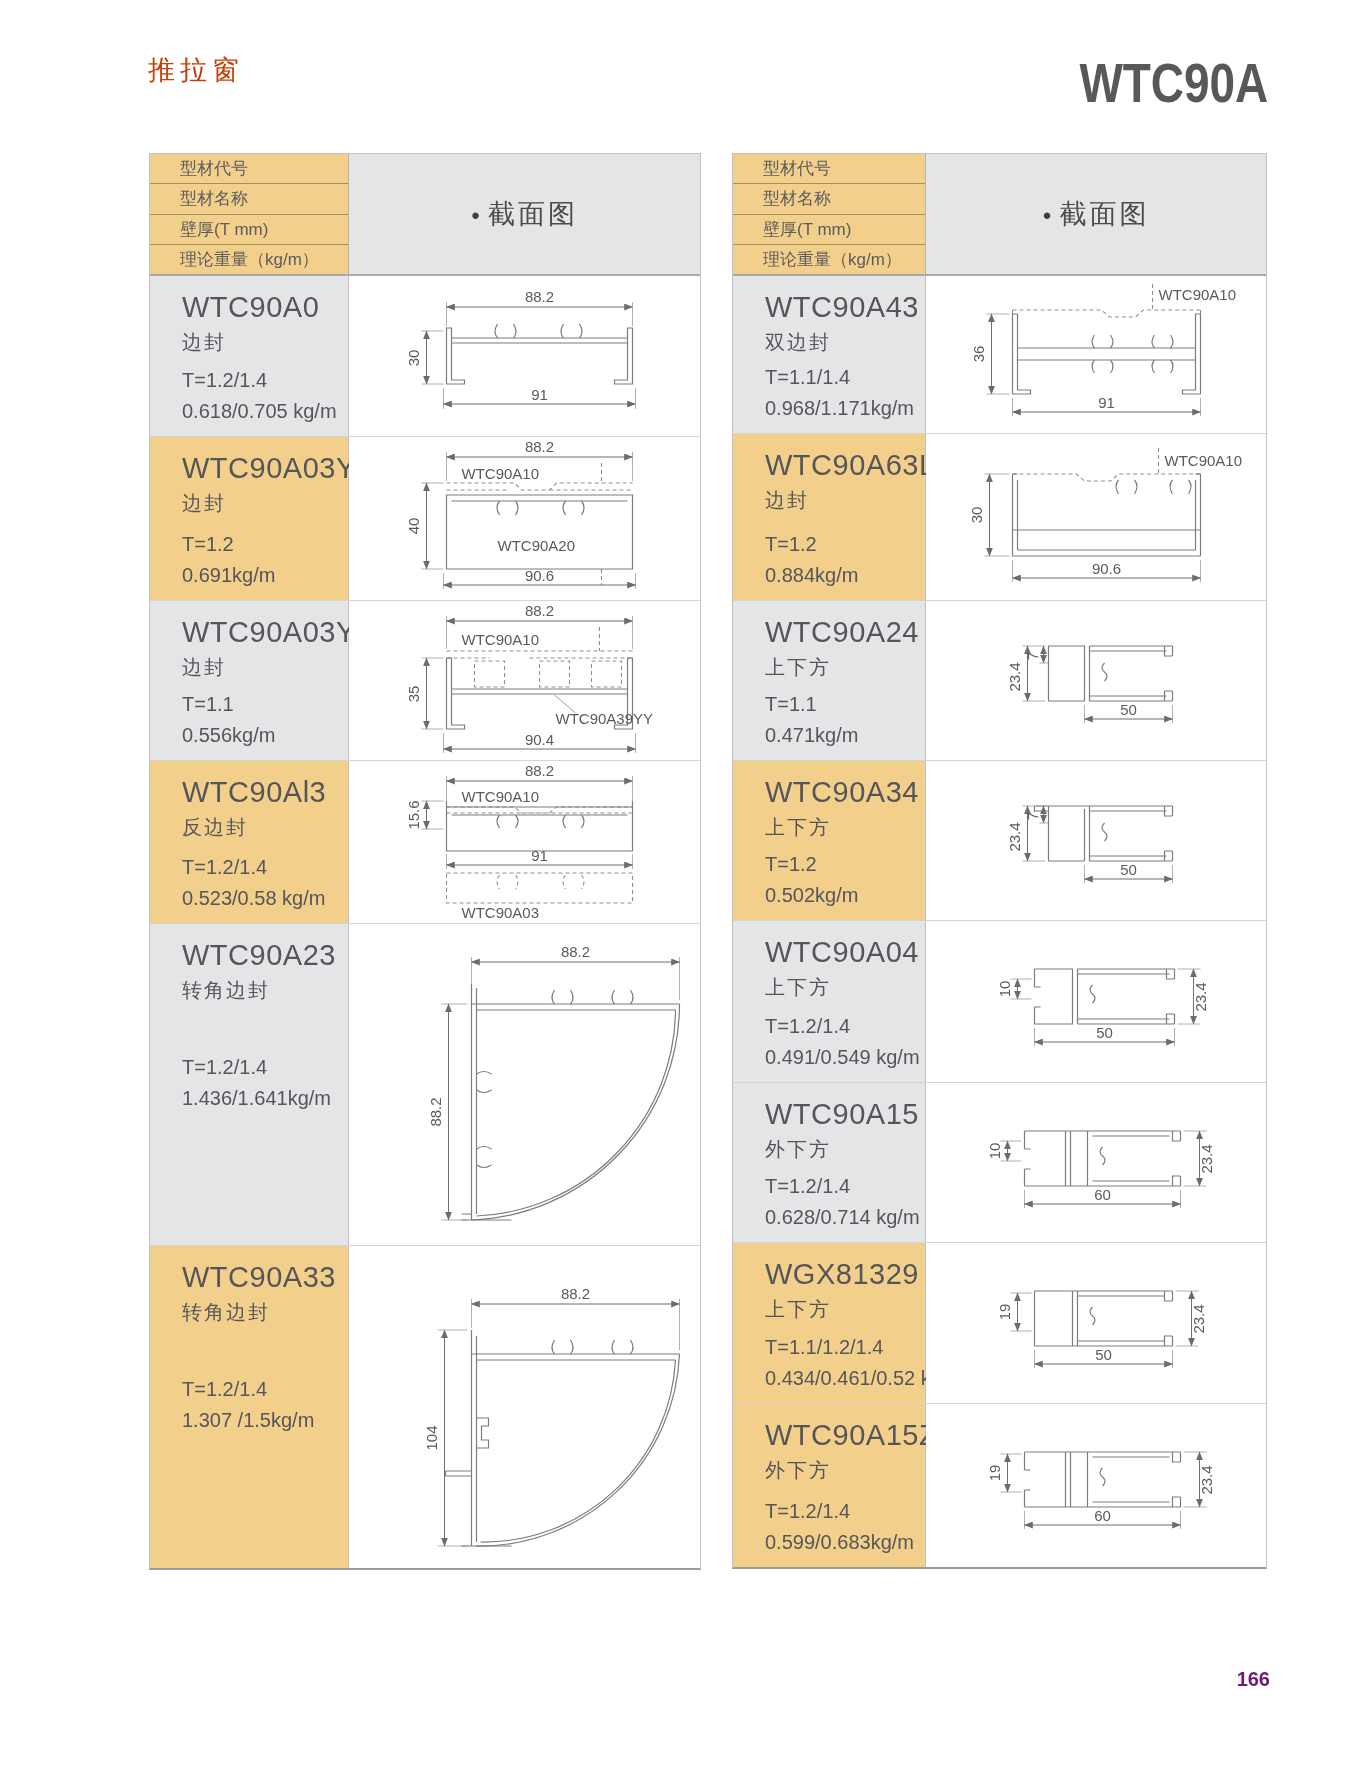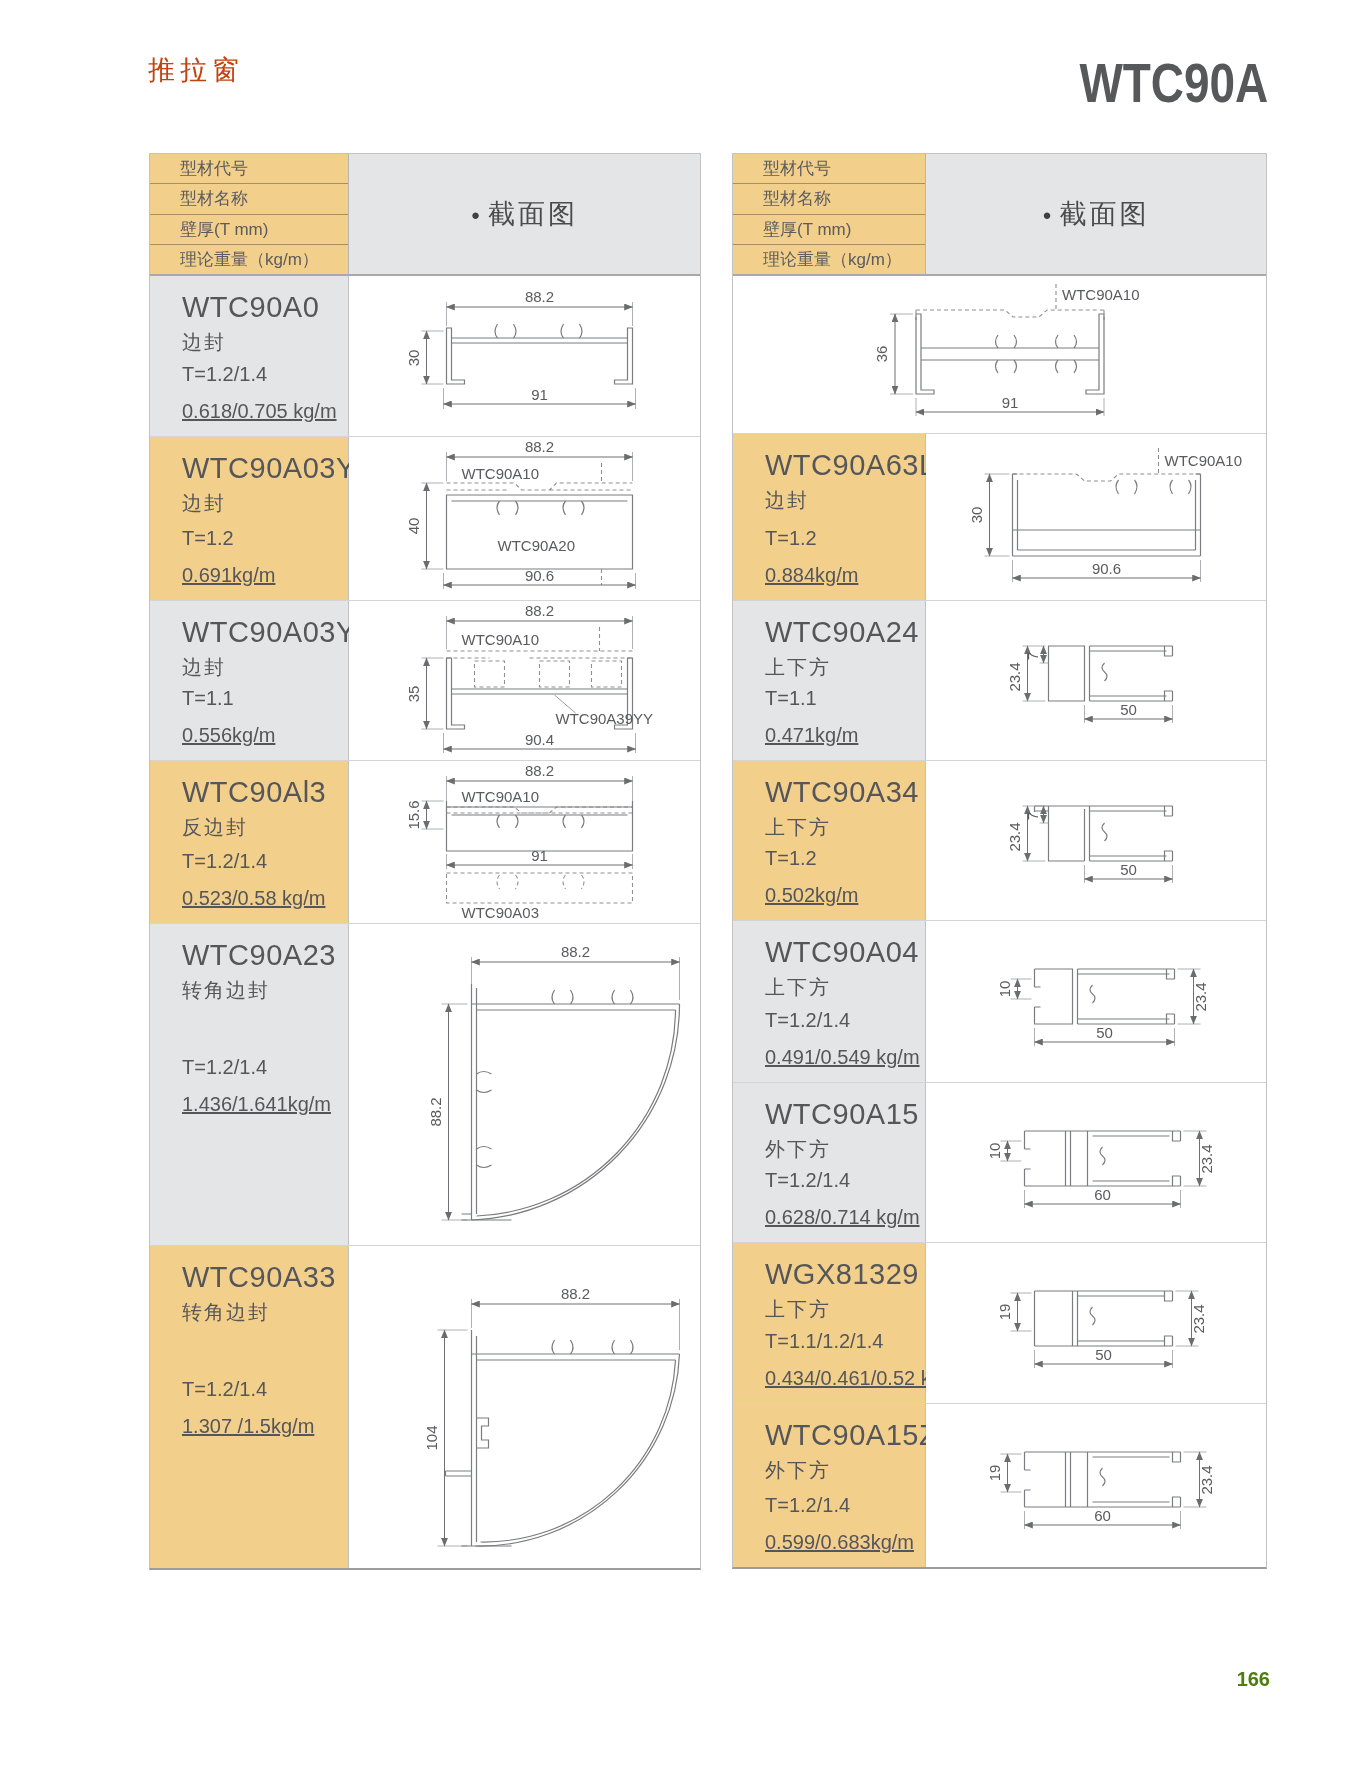--- a/index.html
+++ b/index.html
@@ -1,21 +1,21 @@
 <!DOCTYPE html>
 <html><head>
 <meta charset="utf-8">
 <style>
   html,body{margin:0;padding:0;background:#fff;}
   #page{position:relative;width:1358px;height:1772px;background:#ffffff;overflow:hidden;
         font-family:"Liberation Sans","DejaVu Sans",sans-serif;color:#55565a;}
   .cat-title{position:absolute;left:148px;top:52px;font-size:27px;letter-spacing:5px;color:#c2410c;}
   .series-title{position:absolute;right:90px;top:50px;font-size:56px;font-weight:bold;color:#57585a;
         transform:scaleX(.82);transform-origin:right center;letter-spacing:0px;white-space:nowrap;}
-  .pageno{position:absolute;right:88px;top:1668px;font-size:20px;font-weight:bold;color:#4d7c0f;}
+  .pageno{position:absolute;right:88px;top:1668px;font-size:20px;font-weight:bold;color:#701a75;}
 
   .tbl{position:absolute;top:153px;border:1px solid #c2c2c2;border-bottom:2px solid #9c9c9c;background:#fff;}
   #ltbl{left:149px;width:550px;}
   #rtbl{left:732px;width:533px;}
 
   .thead{display:flex;height:120px;border-bottom:2px solid #a9a9a9;}
   .hleft{display:flex;flex-direction:column;border-right:1px solid #b5b5b5;box-sizing:border-box;}
   #ltbl .hleft{width:199px;} #rtbl .hleft{width:193px;}
   .hrow{flex:1;background:#f3cf8c;display:flex;align-items:center;padding-left:30px;
         font-size:17px;color:#5b5c5e;box-sizing:border-box;}
@@ -29,21 +29,21 @@
   .lc{box-sizing:border-box;display:flex;flex-direction:column;
       padding:15px 8px 13px 32px;border-right:1px solid #c2c2c2;background:#e4e5e6;}
   #ltbl .lc{width:199px;} #rtbl .lc{width:193px;}
   .lc.org{background:#f3cf8c;}
   .lc .code{font-size:29px;color:#55565a;letter-spacing:.5px;white-space:nowrap;}
   .lc .nm{font-size:20px;margin-top:5px;letter-spacing:2px;}
   .lc .sp{flex:1;}
   .lc.tall{}
   .lc.tall .sp{flex:0 0 52px;}
   .lc .th,.lc .wt{font-size:20px;white-space:nowrap;}
-  .lc .wt{margin-top:14px;text-decoration:underline;}
+  .lc .wt{margin-top:8px;}
   .dc{flex:1;background:#fff;position:relative;overflow:hidden;}
   .dc svg{display:block;width:100%;height:100%;}
 
   .pf{fill:none;stroke:#7b7c7f;stroke-width:1.2;}
   .pfd{fill:none;stroke:#8f9093;stroke-width:1.1;stroke-dasharray:4 3;}
   .dim{stroke:#6e6f72;stroke-width:1;marker-start:url(#ar);marker-end:url(#ar);}
   .ext{stroke:#9b9c9f;stroke-width:.8;}
   .ldr{stroke:#8f9093;stroke-width:.9;fill:none;}
   text.dt{font-size:15px;fill:#5a5b5e;font-family:"Liberation Sans","DejaVu Sans",sans-serif;}
 </style>
@@ -266,20 +266,27 @@
         <div class="hrow">壁厚(T mm)</div>
         <div class="hrow">理论重量（kg/m）</div>
       </div>
       <div class="hright">
         <span class="bullet">●</span>
         <span>截面图</span>
       </div>
     </div>
 
     <div class="drow" style="height:157px">
+      <div class="lc">
+        <div class="code">WTC90A43</div>
+        <div class="nm">双边封</div>
+        <div class="sp"></div>
+        <div class="th">T=1.1/1.4</div>
+        <div class="wt">0.968/1.171kg/m</div>
+      </div>
       <div class="dc">
         <svg viewBox="0 0 339 157">
           <text class="dt" x="232" y="24">WTC90A10</text>
           <path class="pfd" d="M226 8 V34 M86 34 H175 l8 7 h26 l8 -7 H274 M86 34 V44 M274 34 V44"></path>
           <path class="pf" d="M86 38 V118 H104 V114 H91 V38 Z M274 38 V118 H256 V114 H269 V38 Z M91 72 H269 M91 84 H269"></path>
           <path class="pf" d="M168 72 q-5 -6 0 -13 M184 72 q5 -6 0 -13 M228 72 q-5 -6 0 -13 M244 72 q5 -6 0 -13"></path>
           <path class="pf" d="M168 84 q-5 6 0 13 M184 84 q5 6 0 13 M228 84 q-5 6 0 13 M244 84 q5 6 0 13"></path>
           <line class="ext" x1="83" y1="38" x2="60" y2="38"></line>
             <line class="ext" x1="83" y1="118" x2="60" y2="118"></line>
           <line class="dim" x1="65" y1="38" x2="65" y2="118"></line>

